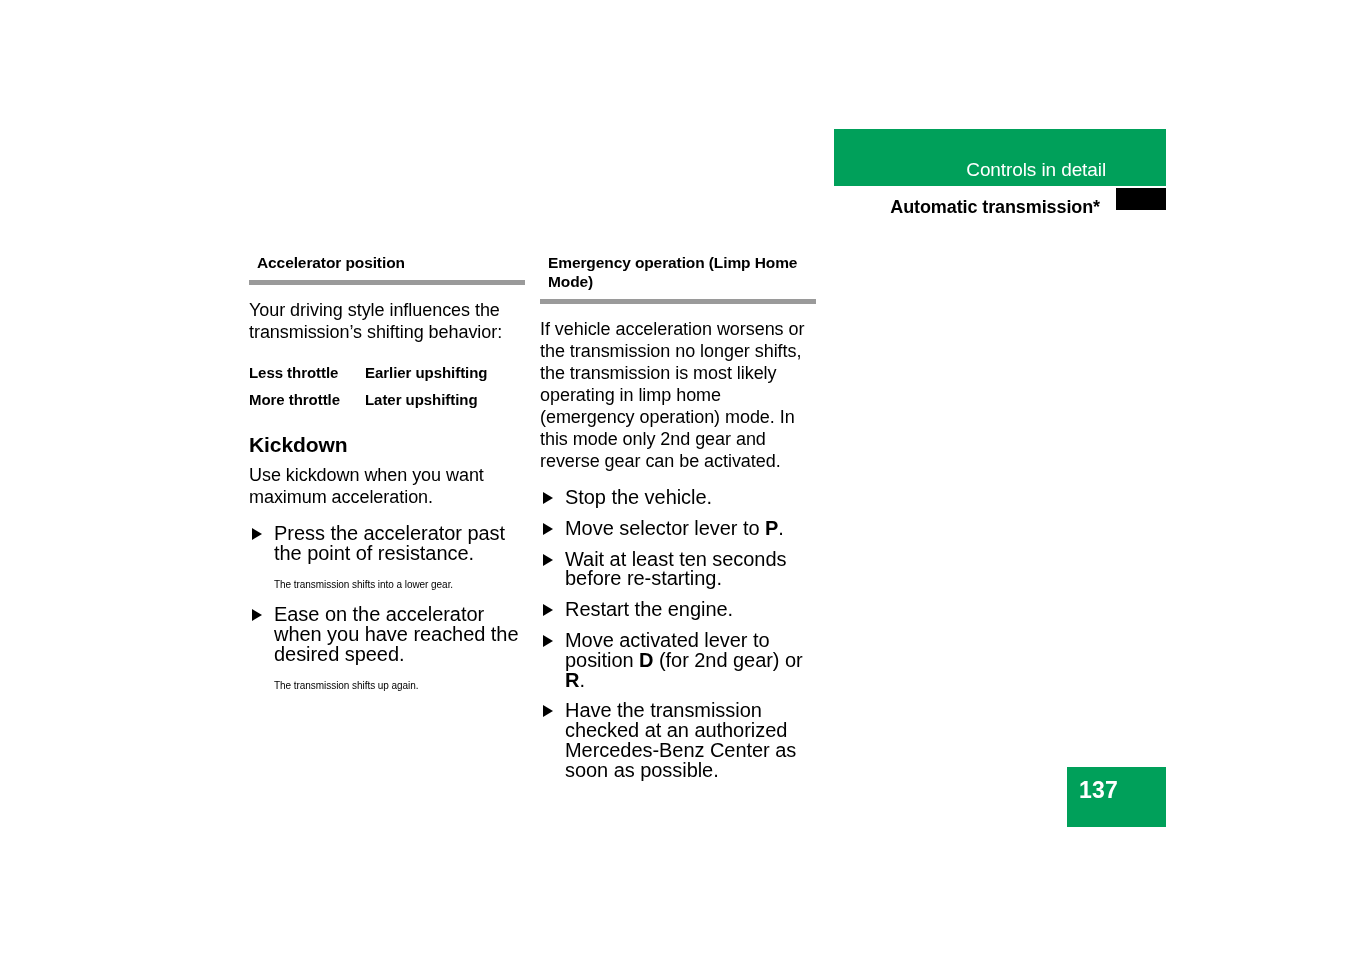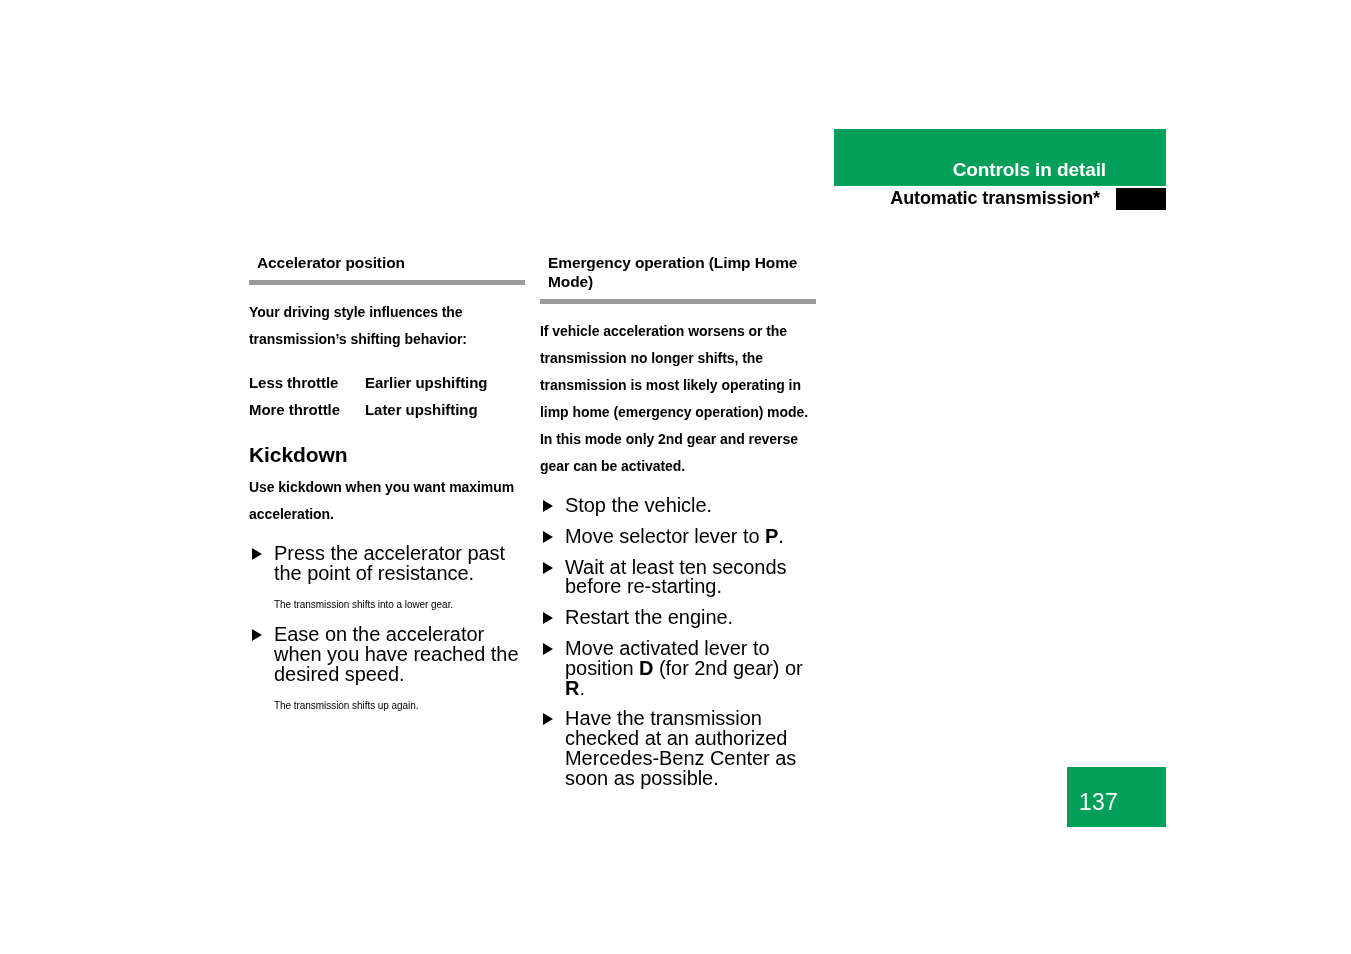--- a/index.html
+++ b/index.html
@@ -24,36 +24,36 @@
     width: 332px;
     height: 57px;
     background: #00A05A;
     box-sizing: border-box;
   }
   #header-chapter-title {
     position: absolute;
     right: 60px;
     bottom: 5px;
     font-size: 19px;
-    font-weight: bold;
+    font-weight: normal;
     color: #ffffff;
     letter-spacing: -0.1px;
     white-space: nowrap;
   }
   #header-section-row {
     position: absolute;
     left: 834px;
     top: 186px;
     width: 332px;
     height: 26px;
   }
   #header-section-title {
     position: absolute;
     right: 66px;
-    top: 2px;
+    top: 11px;
     font-size: 18px;
     font-weight: bold;
     color: #000000;
     letter-spacing: -0.1px;
     white-space: nowrap;
   }
   #header-thumb-tab {
     position: absolute;
     left: 282px;
     top: 2px;
@@ -86,25 +86,24 @@
   }
   .sub-heading {
     font-size: 21px;
     font-weight: bold;
     line-height: 19px;
     margin: 22px 0 10px 0;
     letter-spacing: -0.1px;
   }
 
   p.para {
-    font-size: 14px;
-    line-height: 27px;
+    font-size: 18px;
+    line-height: 22px;
     margin: 0 0 16px 0;
     letter-spacing: -0.05px;
-    font-weight: bold;
   }
   p.para:last-child { margin-bottom: 0; }
 
   
   .throttle-table {
     margin: 0 0 4px 0;
     border-collapse: collapse;
   }
   .throttle-table td {
     font-size: 15px;
@@ -149,23 +148,23 @@
     position: absolute;
     left: 1067px;
     top: 767px;
     width: 99px;
     height: 60px;
     background: #00A05A;
   }
   #page-number-value {
     position: absolute;
     left: 12px;
-    top: 22px;
+    top: 10px;
     font-size: 23px;
-    font-weight: normal;
+    font-weight: bold;
     color: #ffffff;
     letter-spacing: 0.2px;
   }
 </style>
 </head>
 <body>
 
 <div id="header-band">
   <div id="header-chapter-title">Controls in detail</div>
 </div>

